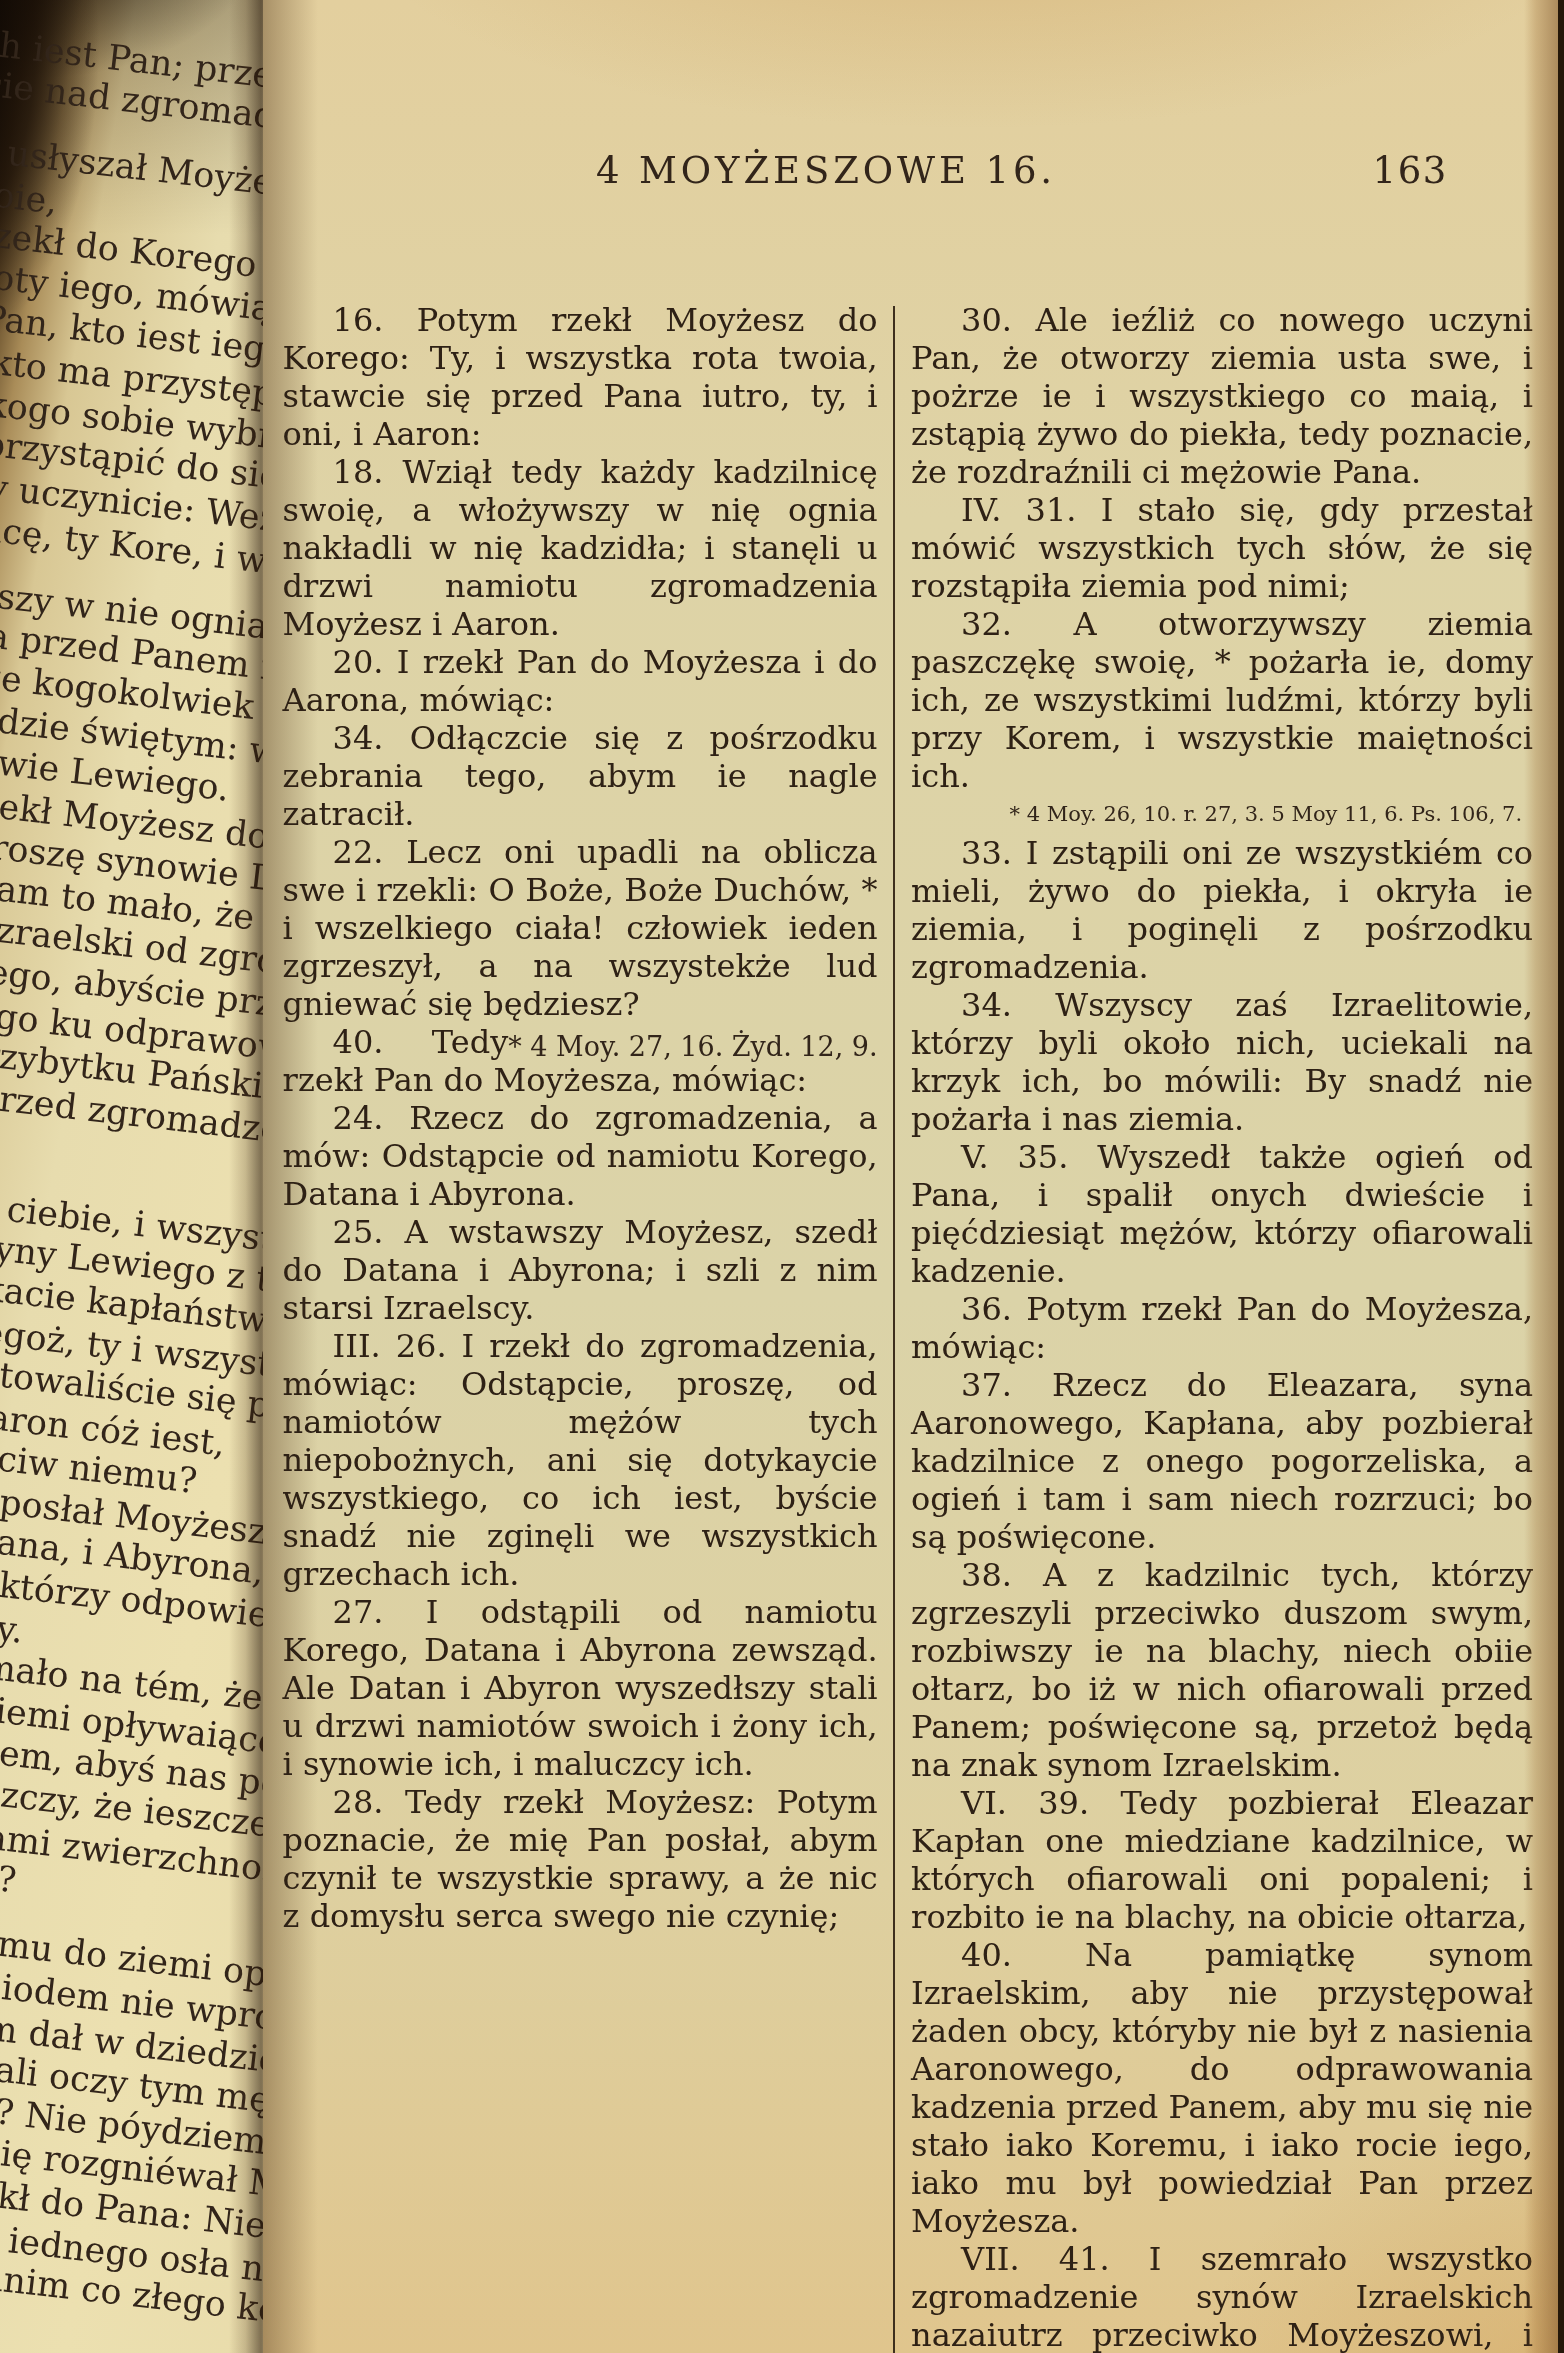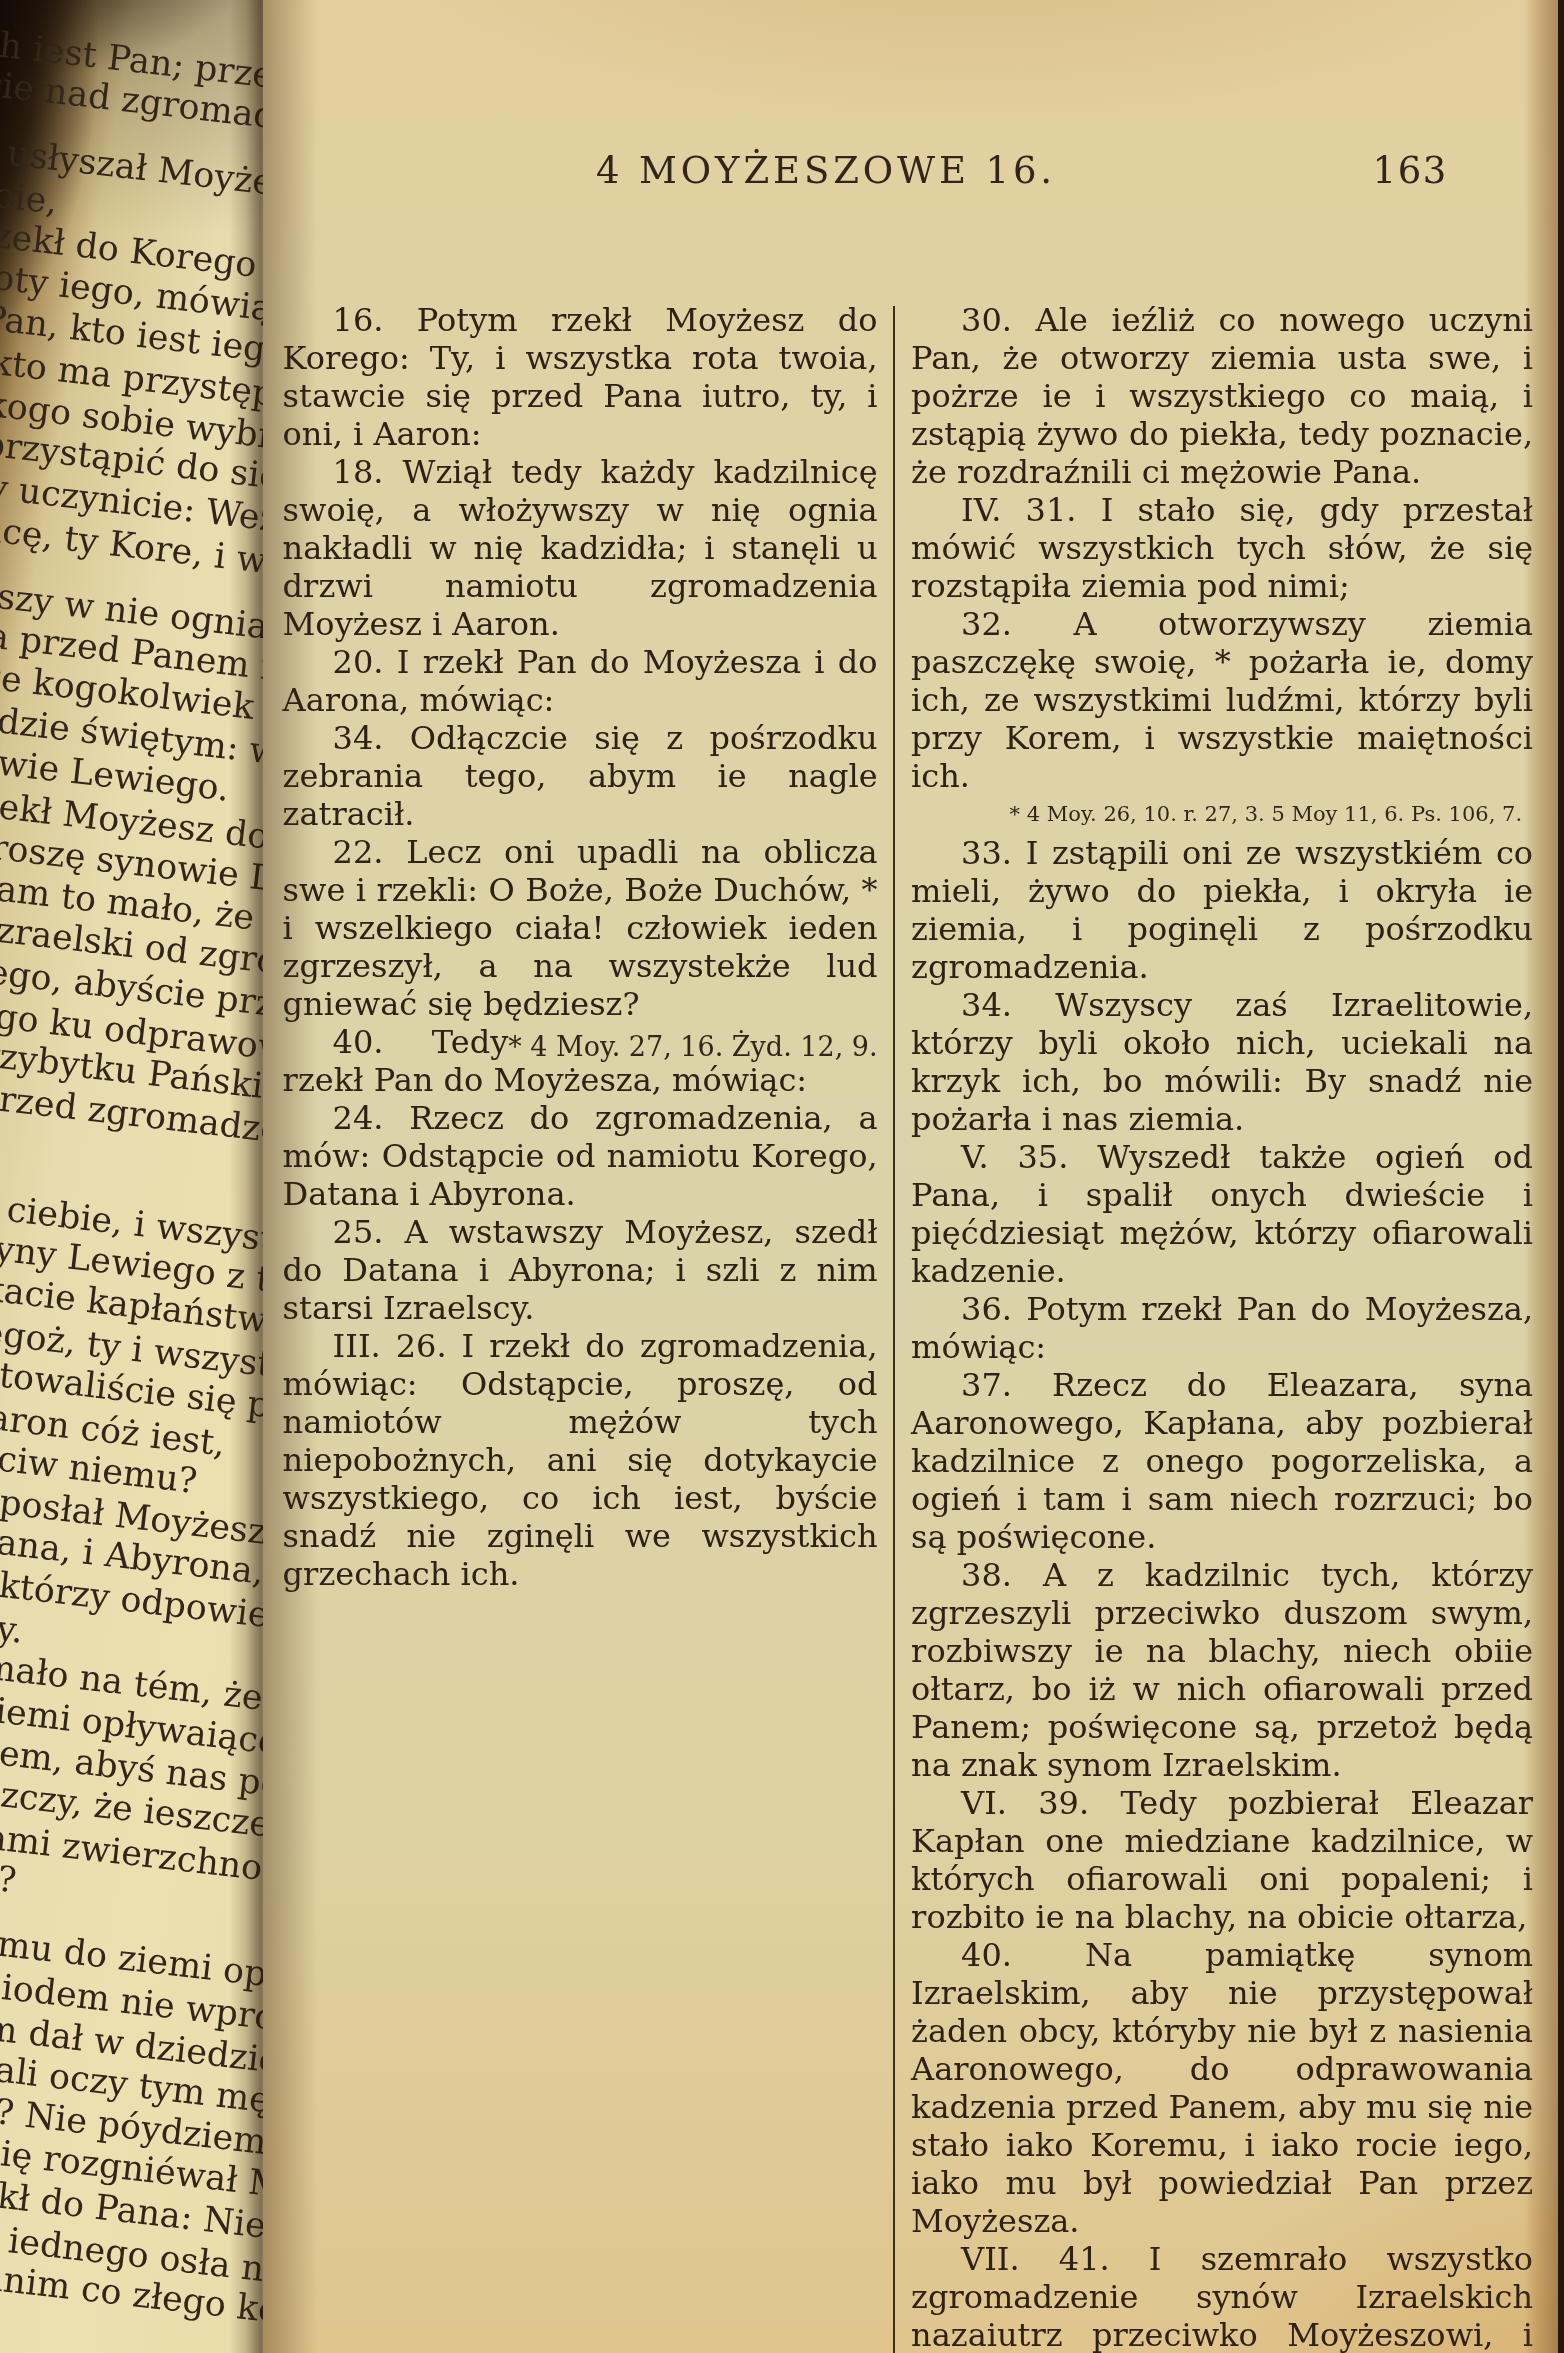--- a/index.html
+++ b/index.html
@@ -154,20 +154,22 @@
         <div>
             <p class="verse">16. Potym rzekł Moyżesz do Korego: Ty, i wszystka rota twoia, stawcie się przed Pana iutro, ty, i oni, i Aaron:</p>
             <p class="verse">18. Wziął tedy każdy kadzilnicę swoię, a włożywszy w nię ognia nakładli w nię kadzidła; i stanęli u drzwi namiotu zgromadzenia Moyżesz i Aaron.</p>
             <p class="verse">20. I rzekł Pan do Moyżesza i do Aarona, mówiąc:</p>
             <p class="verse">34. Odłączcie się z pośrzodku zebrania tego, abym ie nagle zatracił.</p>
             <p class="verse">22. Lecz oni upadli na oblicza swe i rzekli: O Boże, Boże Duchów, * i wszelkiego ciała! człowiek ieden zgrzeszył, a na wszystekże lud gniewać się będziesz?<span class="footnote-inline">* 4 Moy. 27, 16. Żyd. 12, 9.</span></p>
             <p class="verse">40. Tedy rzekł Pan do Moyżesza, mówiąc:</p>
             <p class="verse">24. Rzecz do zgromadzenia, a mów: Odstąpcie od namiotu Korego, Datana i Abyrona.</p>
             <p class="verse">25. A wstawszy Moyżesz, szedł do Datana i Abyrona; i szli z nim starsi Izraelscy.</p>
             <p class="verse">III. 26. I rzekł do zgromadzenia, mówiąc: Odstąpcie, proszę, od namiotów mężów tych niepobożnych, ani się dotykaycie wszystkiego, co ich iest, byście snadź nie zginęli we wszystkich grzechach ich.</p>
+            <p class="verse">27. I odstąpili od namiotu Korego, Datana i Abyrona zewsząd. Ale Datan i Abyron wyszedłszy stali u drzwi namiotów swoich i żony ich, i synowie ich, i maluczcy ich.</p>
+            <p class="verse">28. Tedy rzekł Moyżesz: Potym poznacie, że mię Pan posłał, abym czynił te wszystkie sprawy, a że nic z domysłu serca swego nie czynię;</p>
           </div>
       </div>
       <div class="divider"></div>
       <div class="column col-right">
         <div>
             <p class="verse">30. Ale ieźliż co nowego uczyni Pan, że otworzy ziemia usta swe, i pożrze ie i wszystkiego co maią, i zstąpią żywo do piekła, tedy poznacie, że rozdraźnili ci mężowie Pana.</p>
             <p class="verse">IV. 31. I stało się, gdy przestał mówić wszystkich tych słów, że się rozstąpiła ziemia pod nimi;</p>
             <p class="verse">32. A otworzywszy ziemia paszczękę swoię, * pożarła ie, domy ich, ze wszystkimi ludźmi, którzy byli przy Korem, i wszystkie maiętności ich.</p>
             <div class="footnote-line">* 4 Moy. 26, 10. r. 27, 3.  5 Moy 11, 6.  Ps. 106, 7.</div>
             <p class="verse">33. I zstąpili oni ze wszystkiém co mieli, żywo do piekła, i okryła ie ziemia, i poginęli z pośrzodku zgromadzenia.</p>

